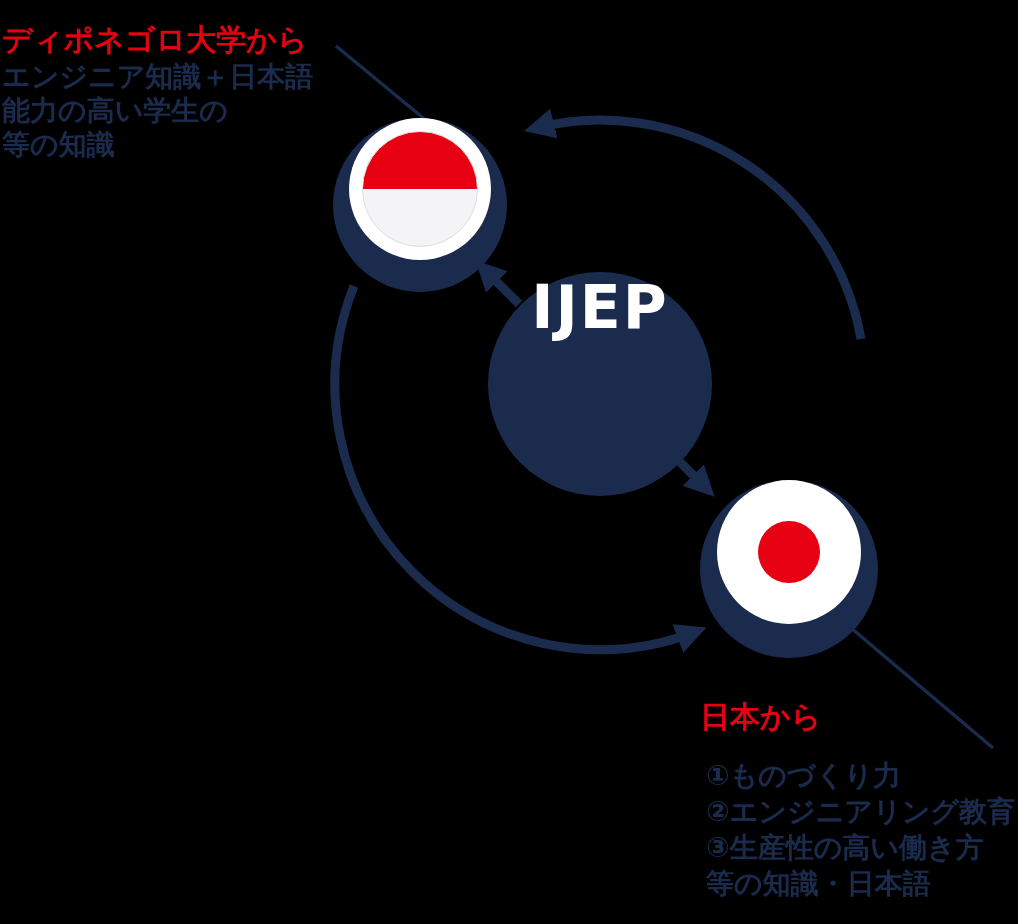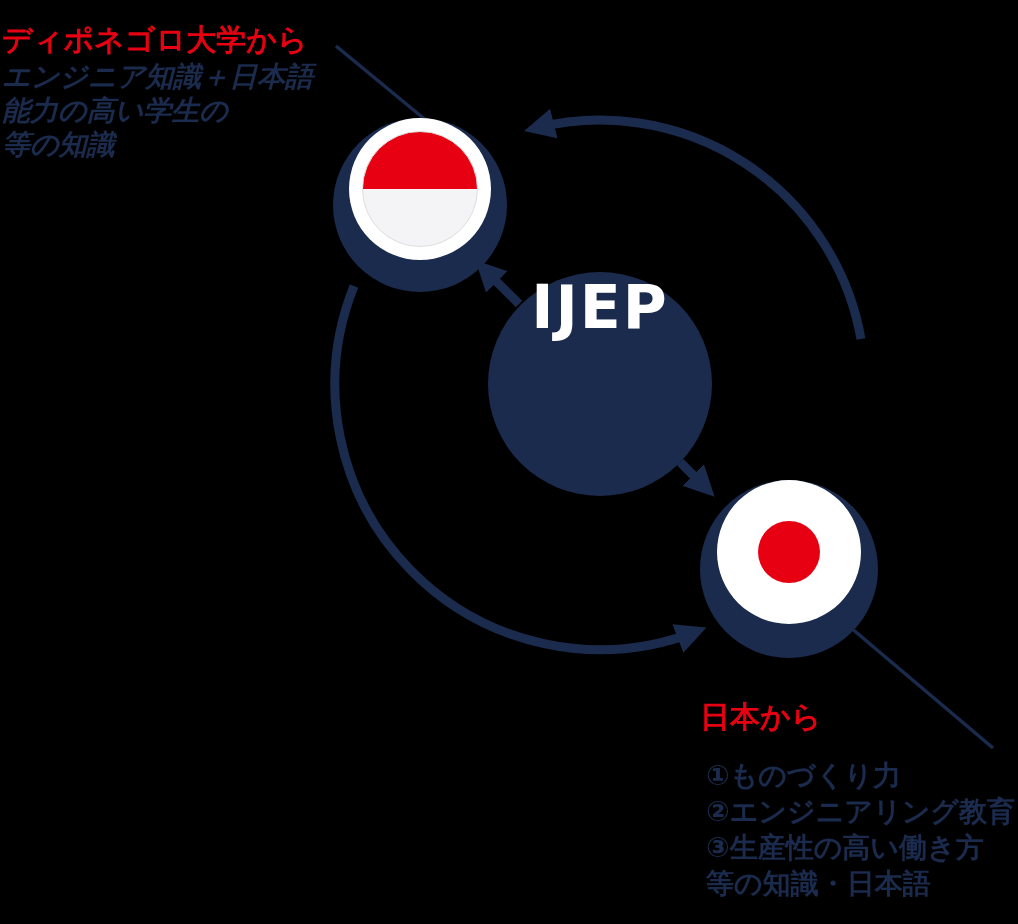--- a/index.html
+++ b/index.html
@@ -87,21 +87,21 @@
     z-index: 3;
   }
   .desc {
     position: absolute;
     color: var(--navy);
     font-size: 28px;
     font-weight: bold;
     white-space: nowrap;
     z-index: 3;
   }
-  .desc-top div { line-height: 34px; font-style: italic; }
+  .desc-top div { line-height: 34px; }
   .desc-bottom div { line-height: 36px; }
 </style>
 </head>
 <body>
 
 <div id="canvas">
 
   <svg class="overlay" viewBox="0 0 1018 924" xmlns="http://www.w3.org/2000/svg">
     <defs>
       <marker id="arrow" viewBox="0 0 10 10" refX="6" refY="5" markerWidth="3.4" markerHeight="3.4" markerUnits="strokeWidth" orient="auto">

